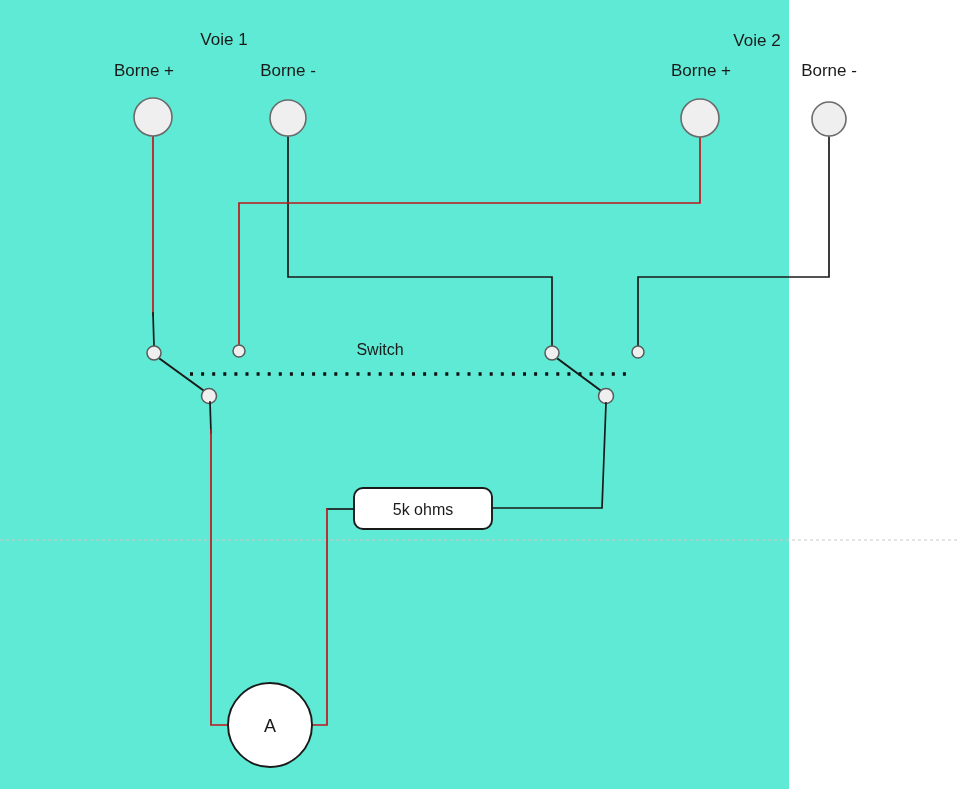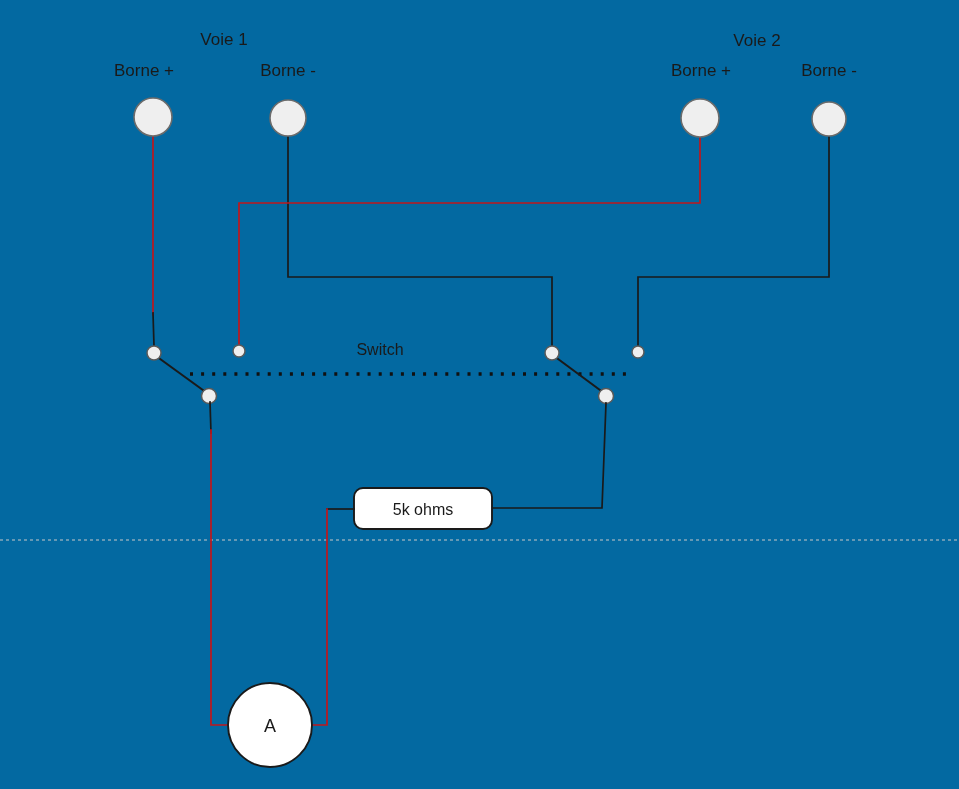--- a/index.html
+++ b/index.html
@@ -8,23 +8,23 @@
     background: #ffffff;
   }
   body {
     width: 959px;
     height: 789px;
     font-family: "Liberation Sans", sans-serif;
     overflow: hidden;
   }
   #diagram-root {
     position: relative;
-    width: 959px;
+    width: 789px;
     height: 789px;
-    background: #0369a1;
+    background: #5eead4;
   }
   svg#circuit {
     display: block;
     width: 959px;
     height: 789px;
   }
   .lbl {
     font-family: "Liberation Sans", sans-serif;
     font-size: 17px;
     fill: #1a1a1a;

